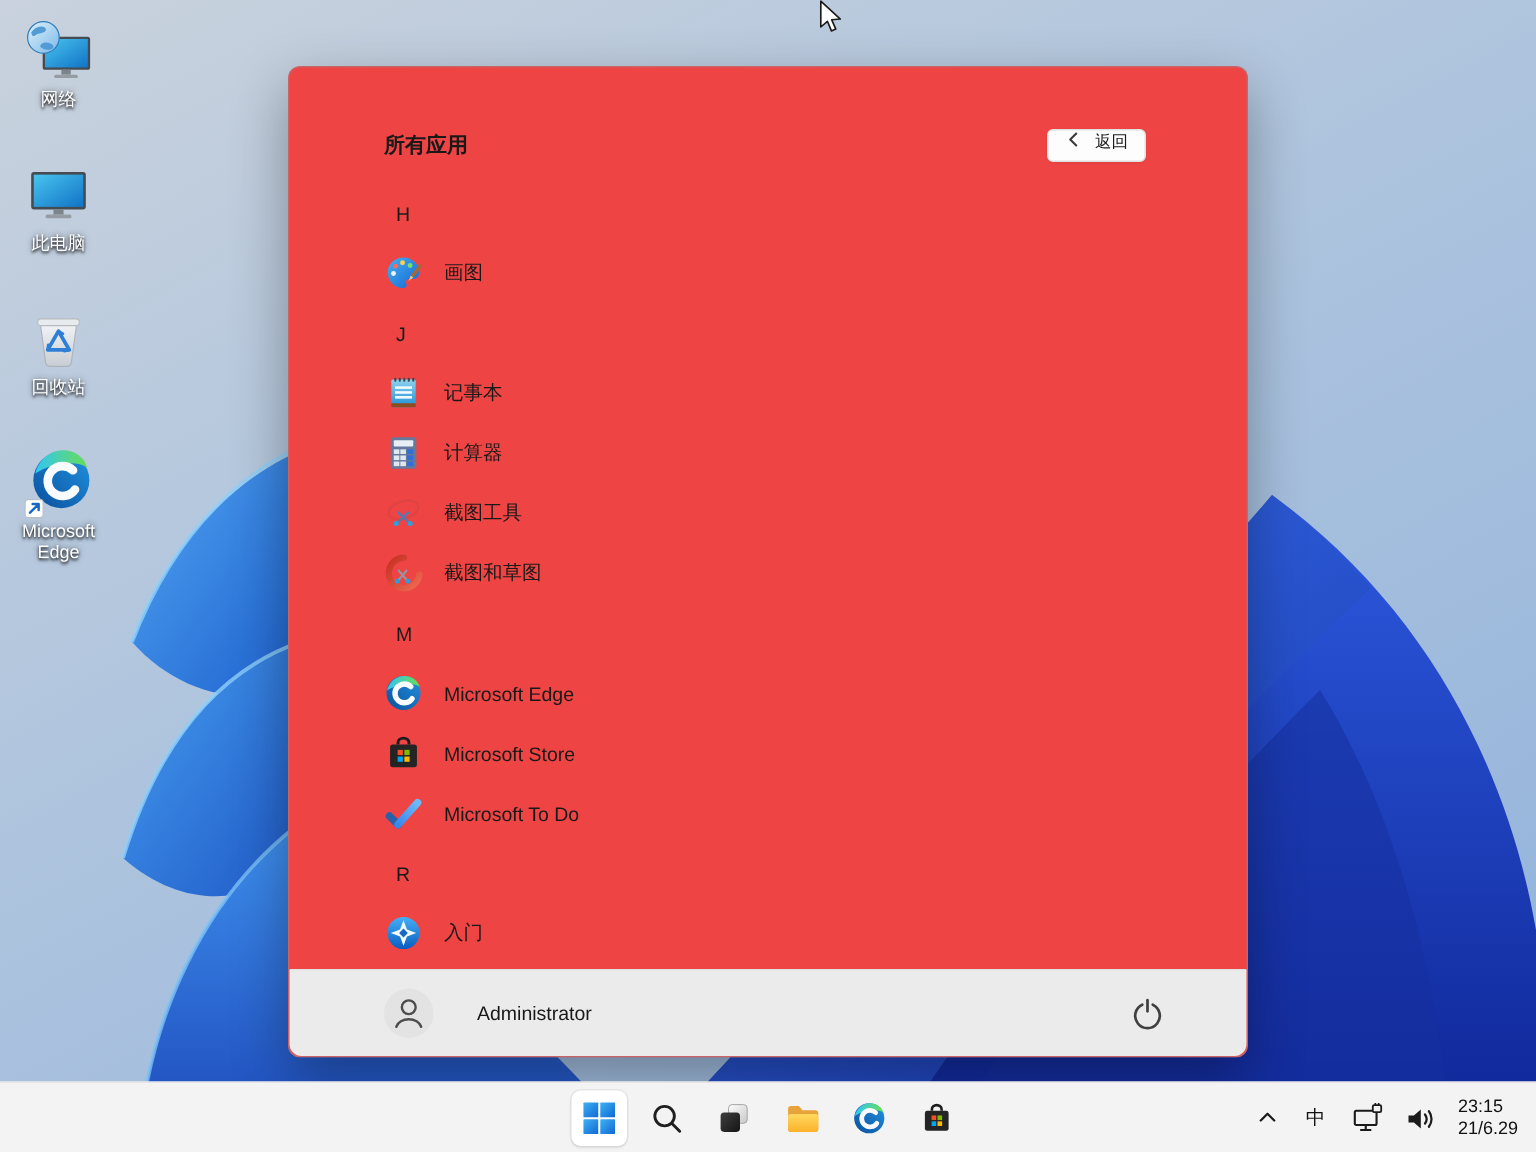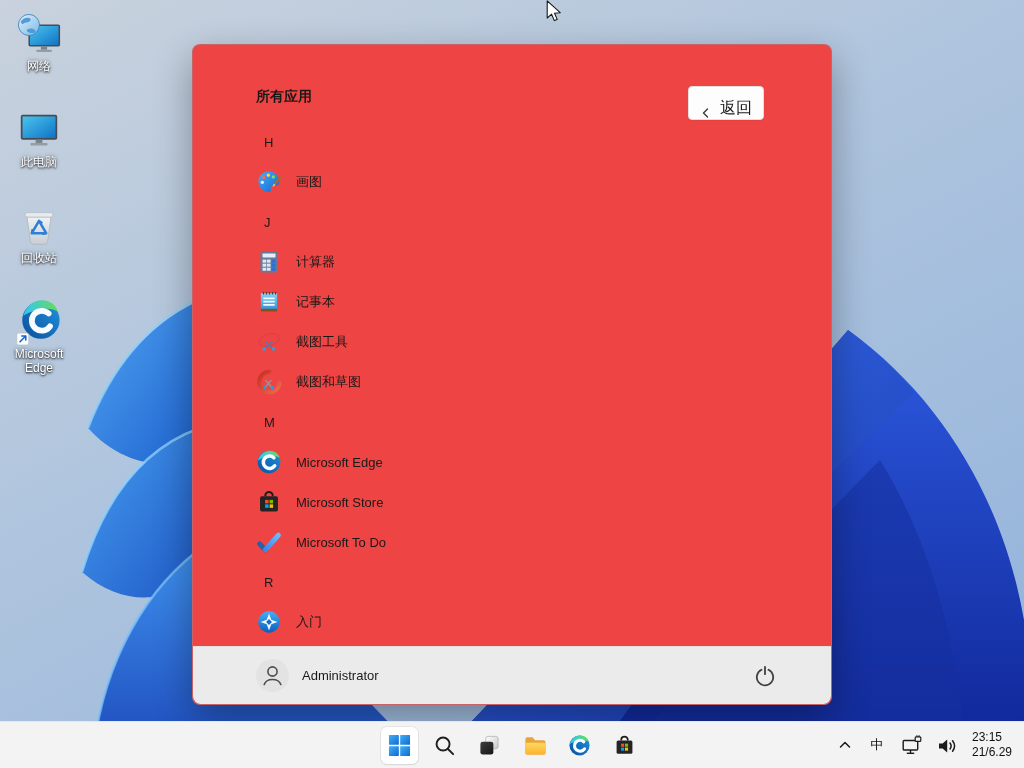--- a/index.html
+++ b/index.html
@@ -16,35 +16,35 @@
   .dicon svg{width:46px;height:46px;flex:0 0 auto;}
   .dlabel{margin-top:1px;font-size:12px;line-height:14px;color:#fff;text-align:center;
     text-shadow:0 1px 2px rgba(0,0,0,.9),0 0 4px rgba(0,0,0,.55);}
 
   
   .start-panel{position:absolute;left:192px;top:44px;width:640px;height:661px;
     background:#ef4444;border-radius:8px;box-sizing:border-box;
     border:1px solid rgba(140,150,160,.38);
     box-shadow:0 14px 38px rgba(0,0,0,.33);}
   .panel-title{position:absolute;left:63px;top:43px;font-size:14px;font-weight:700;color:#191919;}
-  .back-button{position:absolute;top:41px;right:67px;height:34px;box-sizing:border-box;
-    display:flex;align-items:flex-end;gap:8px;padding:0 11px;
+  .back-button{position:absolute;top:41px;right:67px;height:22px;box-sizing:border-box;
+    display:flex;align-items:flex-start;gap:8px;padding:0 11px;
     background:#fdfdfd;border:1px solid #e0e0e0;border-radius:4px;
-    font-size:16px;color:#191919;box-shadow:0 1px 2px rgba(0,0,0,.05);cursor:pointer;}
+    font-size:11px;color:#191919;box-shadow:0 1px 2px rgba(0,0,0,.05);cursor:pointer;}
   .back-button svg{width:12px;height:12px;}
 
   .app-list{position:absolute;top:77px;left:0;right:0;}
   .row{height:40px;display:flex;align-items:center;font-size:13px;color:#191919;}
   .row.section{padding-left:71px;}
   .row.app{padding-left:63px;gap:14px;cursor:pointer;}
   .app-ico{width:26px;height:26px;display:block;flex:0 0 auto;}
 
   .panel-footer{position:absolute;left:0;right:0;bottom:0;height:57px;
     background:#ebebeb;border-top:1px solid #e0e0e0;border-radius:0 0 8px 8px;}
-  .user-chip{position:absolute;left:63px;top:12px;height:33px;display:flex;align-items:center;gap:13px;cursor:pointer;}
+  .user-chip{position:absolute;left:63px;top:12px;height:33px;display:flex;align-items:center;gap:29px;cursor:pointer;}
   .avatar{width:33px;height:33px;border-radius:50%;background:#e3e3e3;display:flex;align-items:center;justify-content:center;}
   .avatar svg{width:33px;height:33px;}
   .user-name{font-size:13px;color:#191919;}
   .power-button{position:absolute;right:46px;top:10px;width:40px;height:37px;border-radius:4px;
     display:flex;align-items:center;justify-content:center;cursor:pointer;}
   .power-button svg{width:24px;height:24px;}
 
   
   .taskbar{position:absolute;left:0;right:0;bottom:0;height:46px;background:#f3f3f3;border-top:1px solid #e6e6e6;}
   .tb-center{position:absolute;inset:0;display:flex;align-items:center;justify-content:center;gap:8px;}
@@ -233,20 +233,40 @@
       </svg>
       <span class="app-label">画图</span>
     </div>
 
     <div class="row section">
         <span>J</span>
       </div>
 
     <div class="row app">
       <svg class="app-ico" viewBox="0 0 32 32">
+        <rect x="6" y="5" width="20" height="22.6" rx="1.4" fill="url(#noteG)"></rect>
+        <g fill="#37474f">
+          <rect x="8.4" y="3.4" width="1.7" height="3.4" rx="0.8"></rect>
+            <rect x="12.1" y="3.4" width="1.7" height="3.4" rx="0.8"></rect>
+          <rect x="15.8" y="3.4" width="1.7" height="3.4" rx="0.8"></rect>
+            <rect x="19.5" y="3.4" width="1.7" height="3.4" rx="0.8"></rect>
+          <rect x="23.2" y="3.4" width="1.7" height="3.4" rx="0.8"></rect>
+        </g>
+        <g fill="#f4fbff">
+          <rect x="9" y="10.5" width="14" height="2.1"></rect>
+            <rect x="9" y="14.5" width="14" height="2.1"></rect>
+            <rect x="9" y="18.5" width="14" height="2.1"></rect>
+        </g>
+        <rect x="6" y="24.4" width="20" height="3.2" fill="#8d4c1d"></rect>
+      </svg>
+      <span class="app-label">记事本</span>
+    </div>
+
+    <div class="row app">
+      <svg class="app-ico" viewBox="0 0 32 32">
         <rect x="5.5" y="3" width="21" height="26" rx="2.6" fill="#64799b"></rect>
         <rect x="8" y="5.6" width="16" height="5" rx="0.8" fill="#e8eef5"></rect>
         <g fill="#dfe7f0">
           <rect x="8" y="13" width="4.6" height="3.8"></rect>
             <rect x="13.4" y="13" width="4.6" height="3.8"></rect>
           <rect x="8" y="18" width="4.6" height="3.8"></rect>
             <rect x="13.4" y="18" width="4.6" height="3.8"></rect>
           <rect x="8" y="23" width="4.6" height="3.8"></rect>
             <rect x="13.4" y="23" width="4.6" height="3.8"></rect>
         </g>
@@ -254,40 +274,20 @@
           <rect x="19" y="13" width="5" height="3.8"></rect>
             <rect x="19" y="18" width="5" height="3.8"></rect>
             <rect x="19" y="23" width="5" height="3.8"></rect>
         </g>
       </svg>
       <span class="app-label">计算器</span>
     </div>
 
     <div class="row app">
       <svg class="app-ico" viewBox="0 0 32 32">
-        <rect x="6" y="5" width="20" height="22.6" rx="1.4" fill="url(#noteG)"></rect>
-        <g fill="#37474f">
-          <rect x="8.4" y="3.4" width="1.7" height="3.4" rx="0.8"></rect>
-            <rect x="12.1" y="3.4" width="1.7" height="3.4" rx="0.8"></rect>
-          <rect x="15.8" y="3.4" width="1.7" height="3.4" rx="0.8"></rect>
-            <rect x="19.5" y="3.4" width="1.7" height="3.4" rx="0.8"></rect>
-          <rect x="23.2" y="3.4" width="1.7" height="3.4" rx="0.8"></rect>
-        </g>
-        <g fill="#f4fbff">
-          <rect x="9" y="10.5" width="14" height="2.1"></rect>
-            <rect x="9" y="14.5" width="14" height="2.1"></rect>
-            <rect x="9" y="18.5" width="14" height="2.1"></rect>
-        </g>
-        <rect x="6" y="24.4" width="20" height="3.2" fill="#8d4c1d"></rect>
-      </svg>
-      <span class="app-label">记事本</span>
-    </div>
-
-    <div class="row app">
-      <svg class="app-ico" viewBox="0 0 32 32">
         <ellipse cx="16" cy="13.5" rx="12.5" ry="7.2" fill="none" stroke="#e04343" stroke-width="2" transform="rotate(-16 16 13.5)"></ellipse>
         <g stroke="#5577b5" stroke-width="1.9" stroke-linecap="round">
           <line x1="11.5" y1="15.5" x2="20" y2="23.4"></line>
             <line x1="20" y1="15.5" x2="11.5" y2="23.4"></line>
         </g>
         <circle cx="10" cy="24.6" r="2.1" fill="#29a0e0"></circle>
           <circle cx="21.5" cy="24.6" r="2.1" fill="#29a0e0"></circle>
       </svg>
       <span class="app-label">截图工具</span>
     </div>

